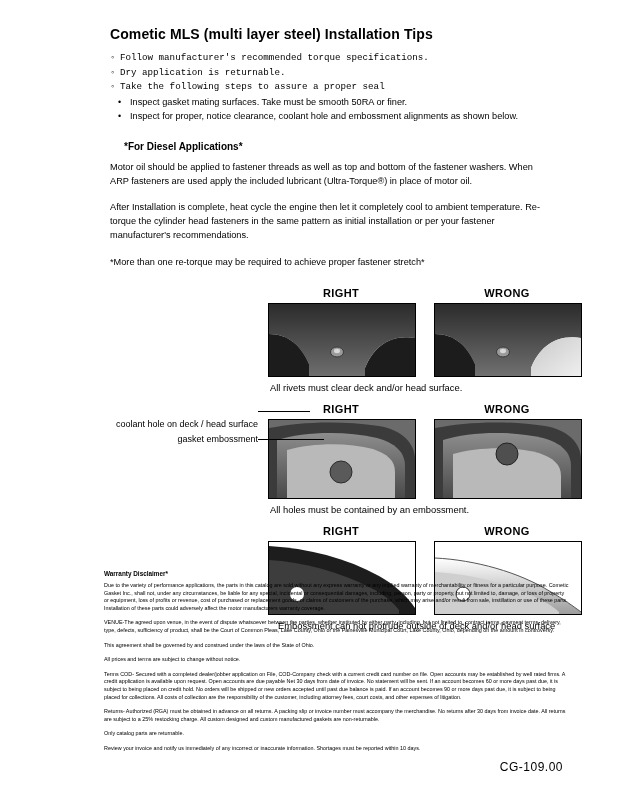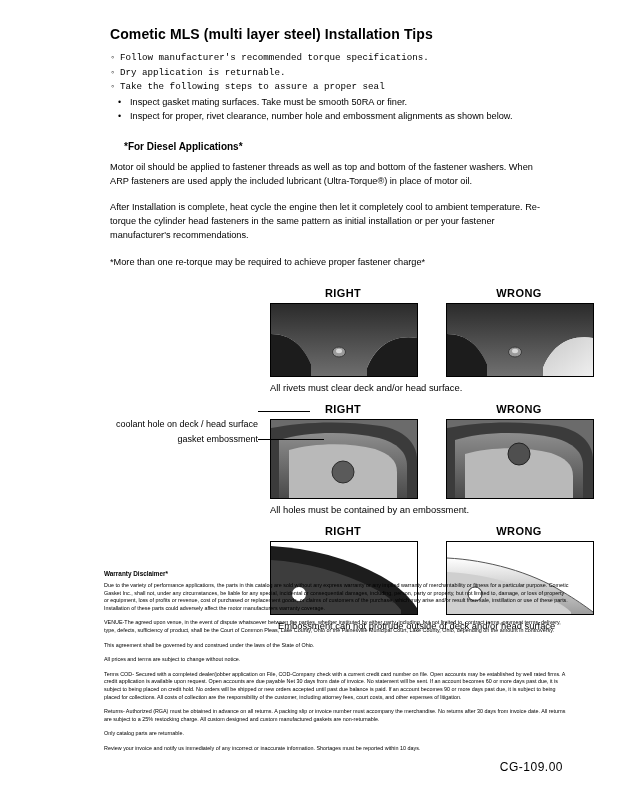--- a/index.html
+++ b/index.html
@@ -87,22 +87,22 @@
   
   .figures {
     position: relative;
     margin-top: 18px;
     margin-left: 70px;
     width: 470px;
   }
   .figrow {
     position: relative;
     display: flex;
-    gap: 30px;
-    justify-content: flex-start;
+    gap: 20px;
+    justify-content: flex-end;
     margin-left: 160px;
   }
   .figcol { width: 146px; }
   .figlabel {
     text-align: center;
     font-size: 11px;
     font-weight: bold;
     letter-spacing: 0.4px;
     margin-bottom: 4px;
   }
@@ -171,27 +171,27 @@
 
   <h1 class="title">Cometic MLS (multi layer steel) Installation Tips</h1>
 
   <ul class="bullets">
     <li>Follow manufacturer's recommended torque specifications.</li>
     <li>Dry application is returnable.</li>
     <li>Take the following steps to assure a proper seal</li>
   </ul>
   <ul class="subbullets" style="margin-left:70px;">
     <li>Inspect gasket mating surfaces.  Take must be smooth 50RA or finer.</li>
-    <li>Inspect for proper, rivet clearance, number hole and embossment alignments as shown below.</li>
+    <li>Inspect for proper, notice clearance, coolant hole and embossment alignments as shown below.</li>
   </ul>
 
   <h2 class="section-title">*For Diesel Applications*</h2>
   <p class="para">Motor oil should be applied to fastener threads as well as top and bottom of the fastener washers. When ARP fasteners are used apply the included lubricant (Ultra-Torque®) in place of motor oil.</p>
   <p class="para">After Installation is complete, heat cycle the engine then let it completely cool to ambient temperature. Re-torque the cylinder head fasteners in the same pattern as initial installation or per your fastener manufacturer's recommendations.</p>
-  <p class="note">*More than one re-torque may be required to achieve proper fastener charge*</p>
+  <p class="note">*More than one re-torque may be required to achieve proper fastener stretch*</p>
 
   <div class="figures">
 
     <div class="figrow">
       <div class="figcol">
         <div class="figlabel">RIGHT</div>
         <div class="figbox">
           <svg width="146" height="72" viewBox="0 0 146 72">
             <defs>
               <linearGradient id="g1" x1="0" y1="0" x2="0" y2="1">

